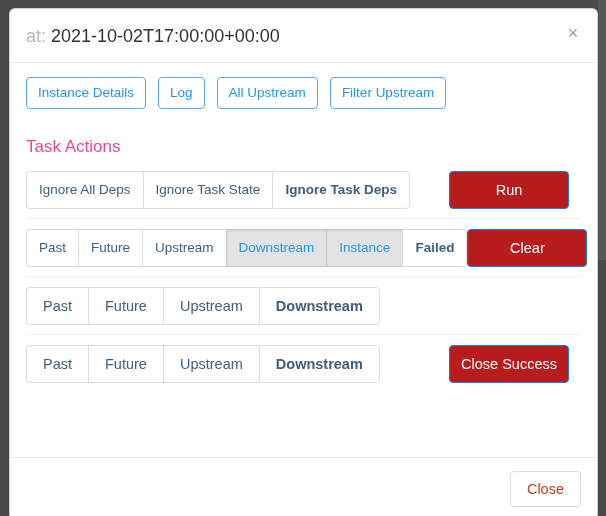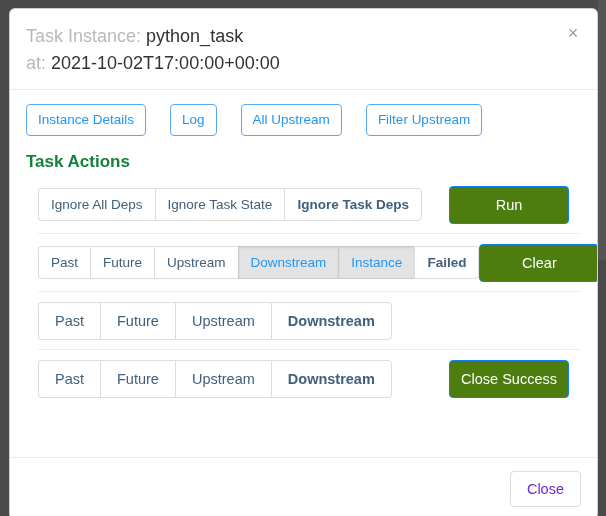--- a/index.html
+++ b/index.html
@@ -70,53 +70,51 @@
   
   #modal-body {
     padding: 14px 16px 10px 16px;
     flex: 1 1 auto;
     overflow: hidden;
   }
 
   
   #tab-row {
     display: flex;
-    gap: 24px;
-    margin-bottom: 14px;
+    gap: 12px;
+    margin-bottom: 26px;
     flex-wrap: nowrap;
   }
   .tab-btn {
     font-size: 13.5px;
     line-height: 1;
     padding: 8px 11px;
     color: #2196f3;
     background: #ffffff;
     border: 1px solid #56aaf5;
     border-radius: 4px;
     cursor: pointer;
     white-space: nowrap;
     font-family: "Liberation Sans", sans-serif;
   }
 
   #task-actions-heading {
     font-size: 17px;
-    color: #15803d;
-    font-weight: 700;
+    color: #ec4899;
+    font-weight: 400;
     margin: 6px 0 10px 0;
     line-height: 24px;
   }
 
   
   .action-row {
     display: flex;
-    align-items: center;
     justify-content: space-between;
     padding: 10px 12px 9px 0;
     border-top: 1px solid #eeeeee;
-    margin-left: 12px;
   }
   .action-row.first { border-top: none; padding-top: 2px; }
 
   .btn-group {
     display: inline-flex;
   }
   .btn-group .grp-btn {
     font-size: 13.5px;
     color: #40607e;
     background: #ffffff;
@@ -146,21 +144,21 @@
   .btn-group .grp-btn.active {
     background: #e3e3e3;
     color: #2196f3;
     border-color: #c9c9c9;
     box-shadow: inset 0 1px 2px rgba(0,0,0,0.08);
   }
 
   .primary-btn {
     font-size: 14.5px;
     color: #ffffff;
-    background: #4d7c0f;
+    background: #b91c1c;
     border: 1px solid #0d80f2;
     border-radius: 4px;
     padding: 9px 10px;
     width: 120px;
     text-align: center;
     cursor: pointer;
     line-height: 18px;
     font-family: "Liberation Sans", sans-serif;
     flex: 0 0 auto;
   }
@@ -170,21 +168,21 @@
     flex: 0 0 auto;
     border-top: 1px solid #e9ecef;
     padding: 12px 16px;
     display: flex;
     justify-content: flex-end;
     align-items: center;
     height: 62px;
   }
   #close-button {
     font-size: 14.5px;
-    color: #6d28d9;
+    color: #c2410c;
     background: #ffffff;
     border: 1px solid #dcdcdc;
     border-radius: 4px;
     padding: 8px 16px;
     cursor: pointer;
     line-height: 18px;
     font-family: "Liberation Sans", sans-serif;
   }
 
   
@@ -204,24 +202,20 @@
 </style>
 </head>
 <body>
 
 <div id="backdrop"></div>
 
 <div id="modal">
 
   <div id="modal-header">
     <div class="modal-title">
-      <div>
-        <span class="title-muted">Task Instance:</span>
-        <span class="title-strong">python_task</span>
-      </div>
       <div>
         <span class="title-muted">at:</span>
         <span class="title-strong">2021-10-02T17:00:00+00:00</span>
       </div>
     </div>
     <button id="close-x">×</button>
   </div>
 
   <div id="modal-body">
 

